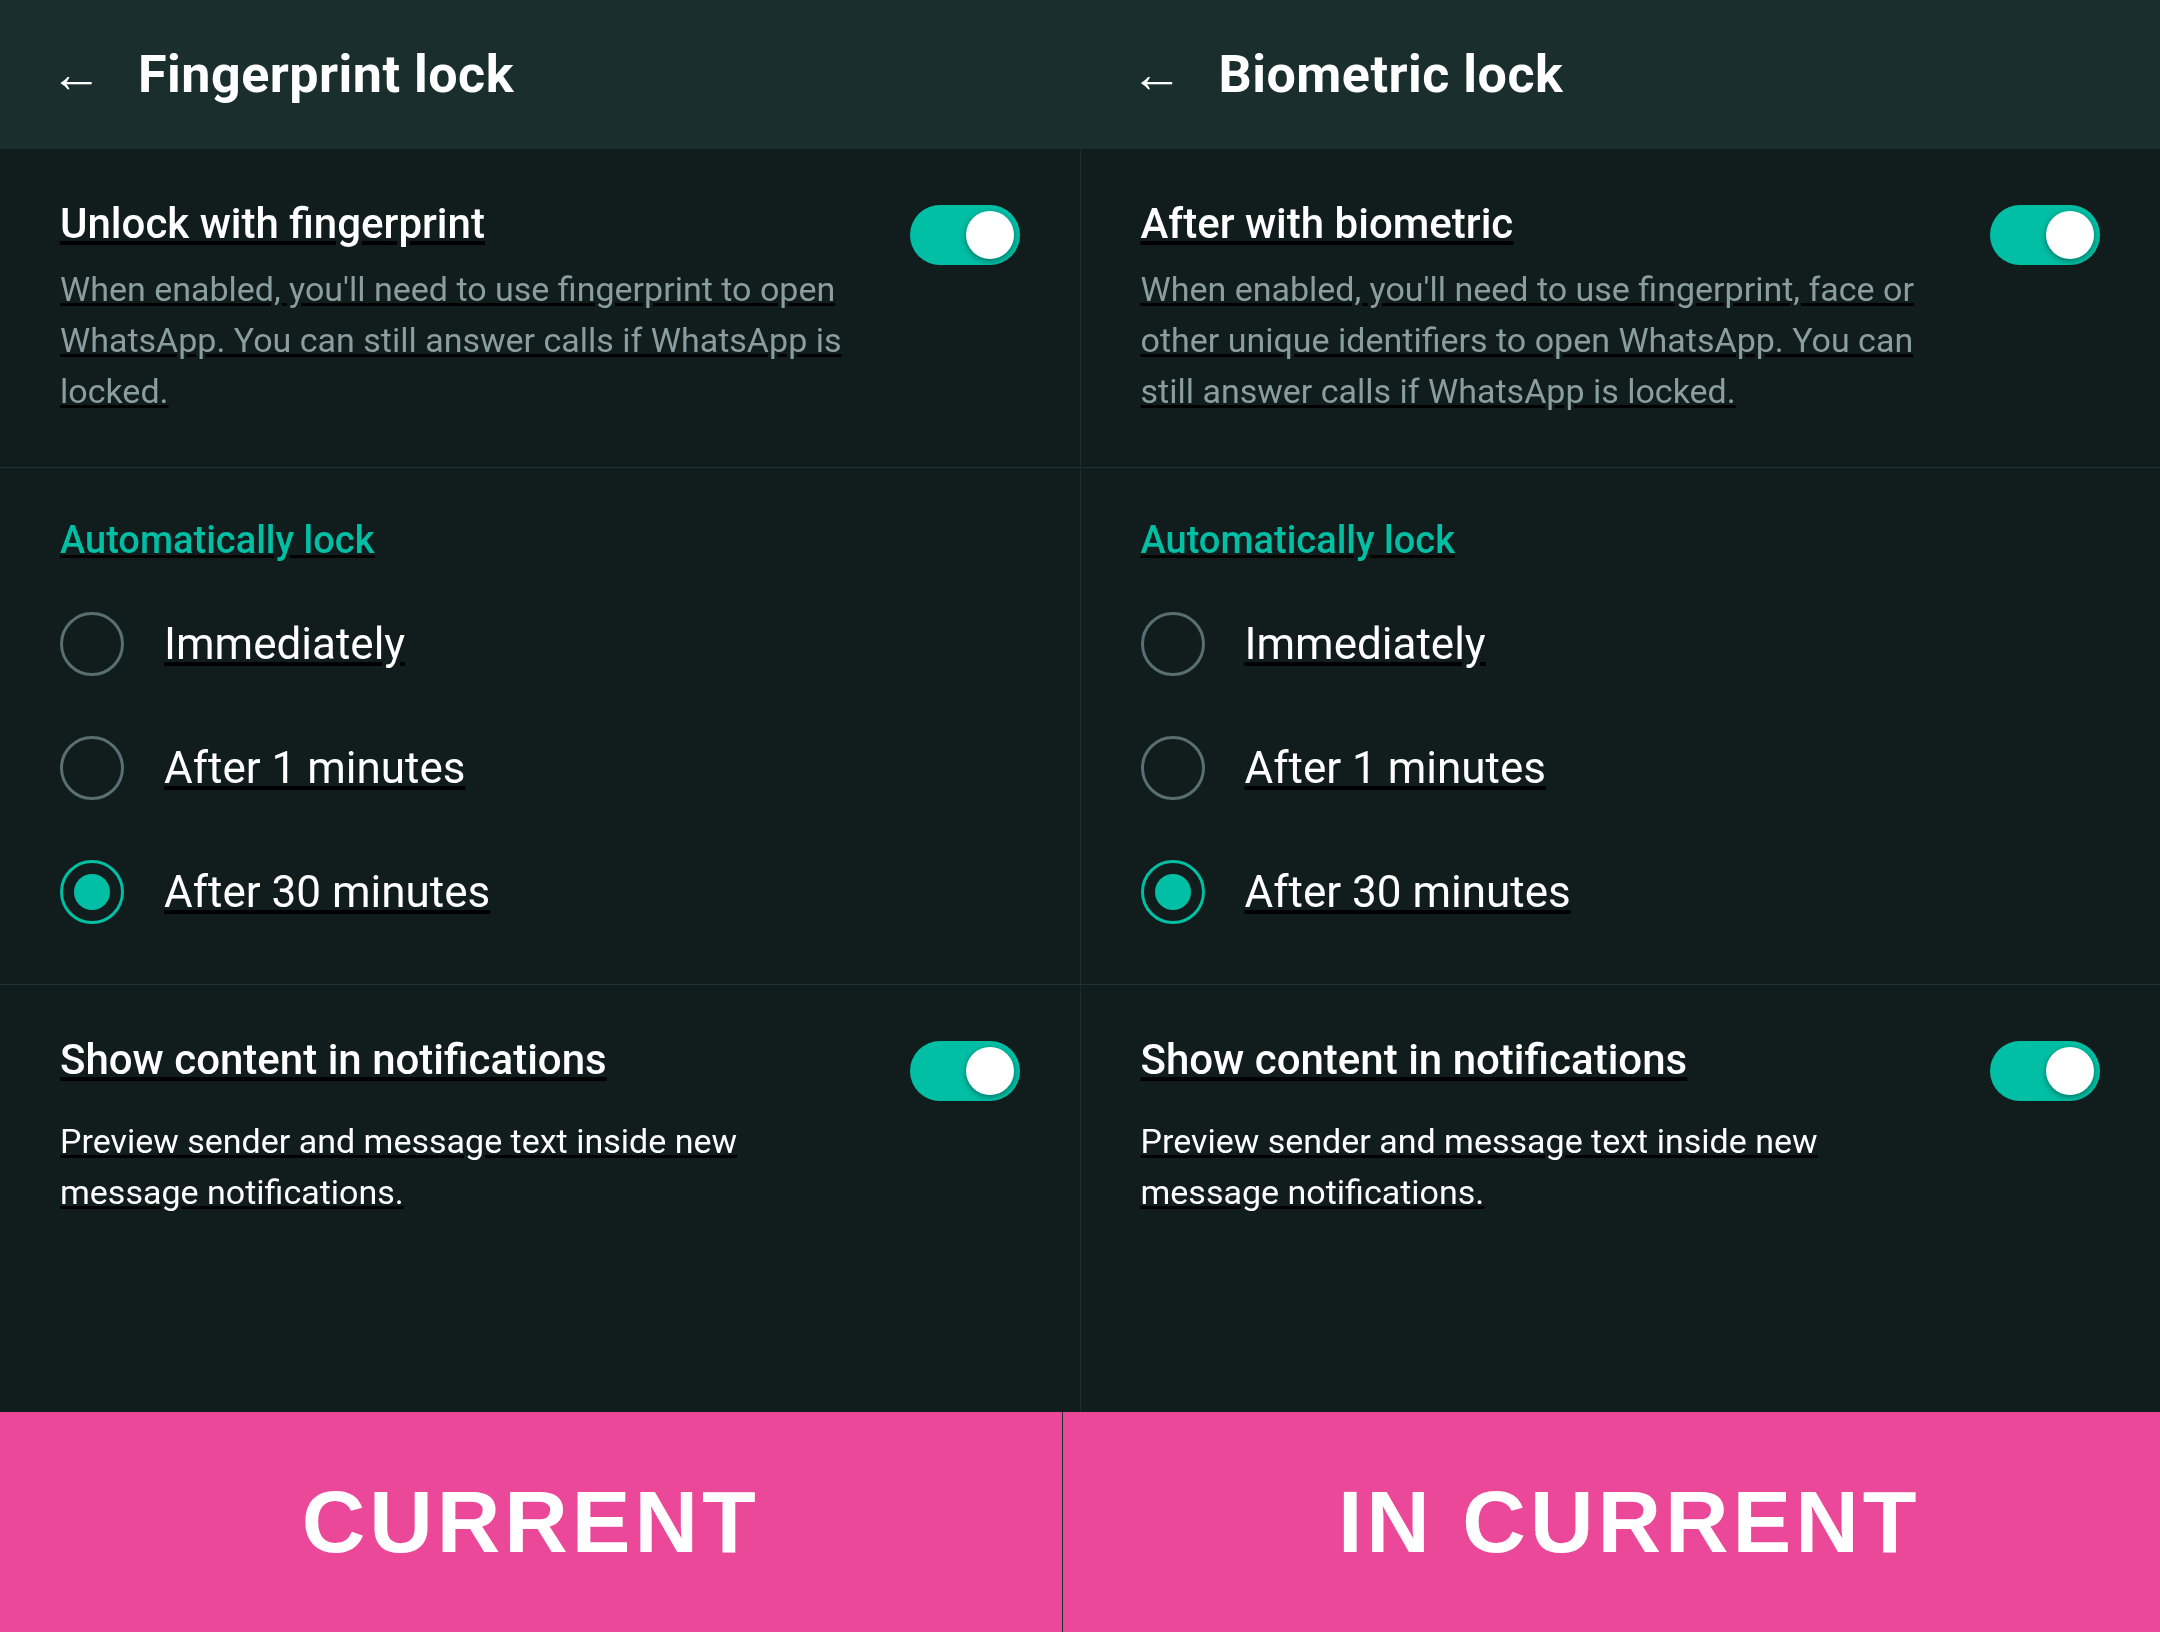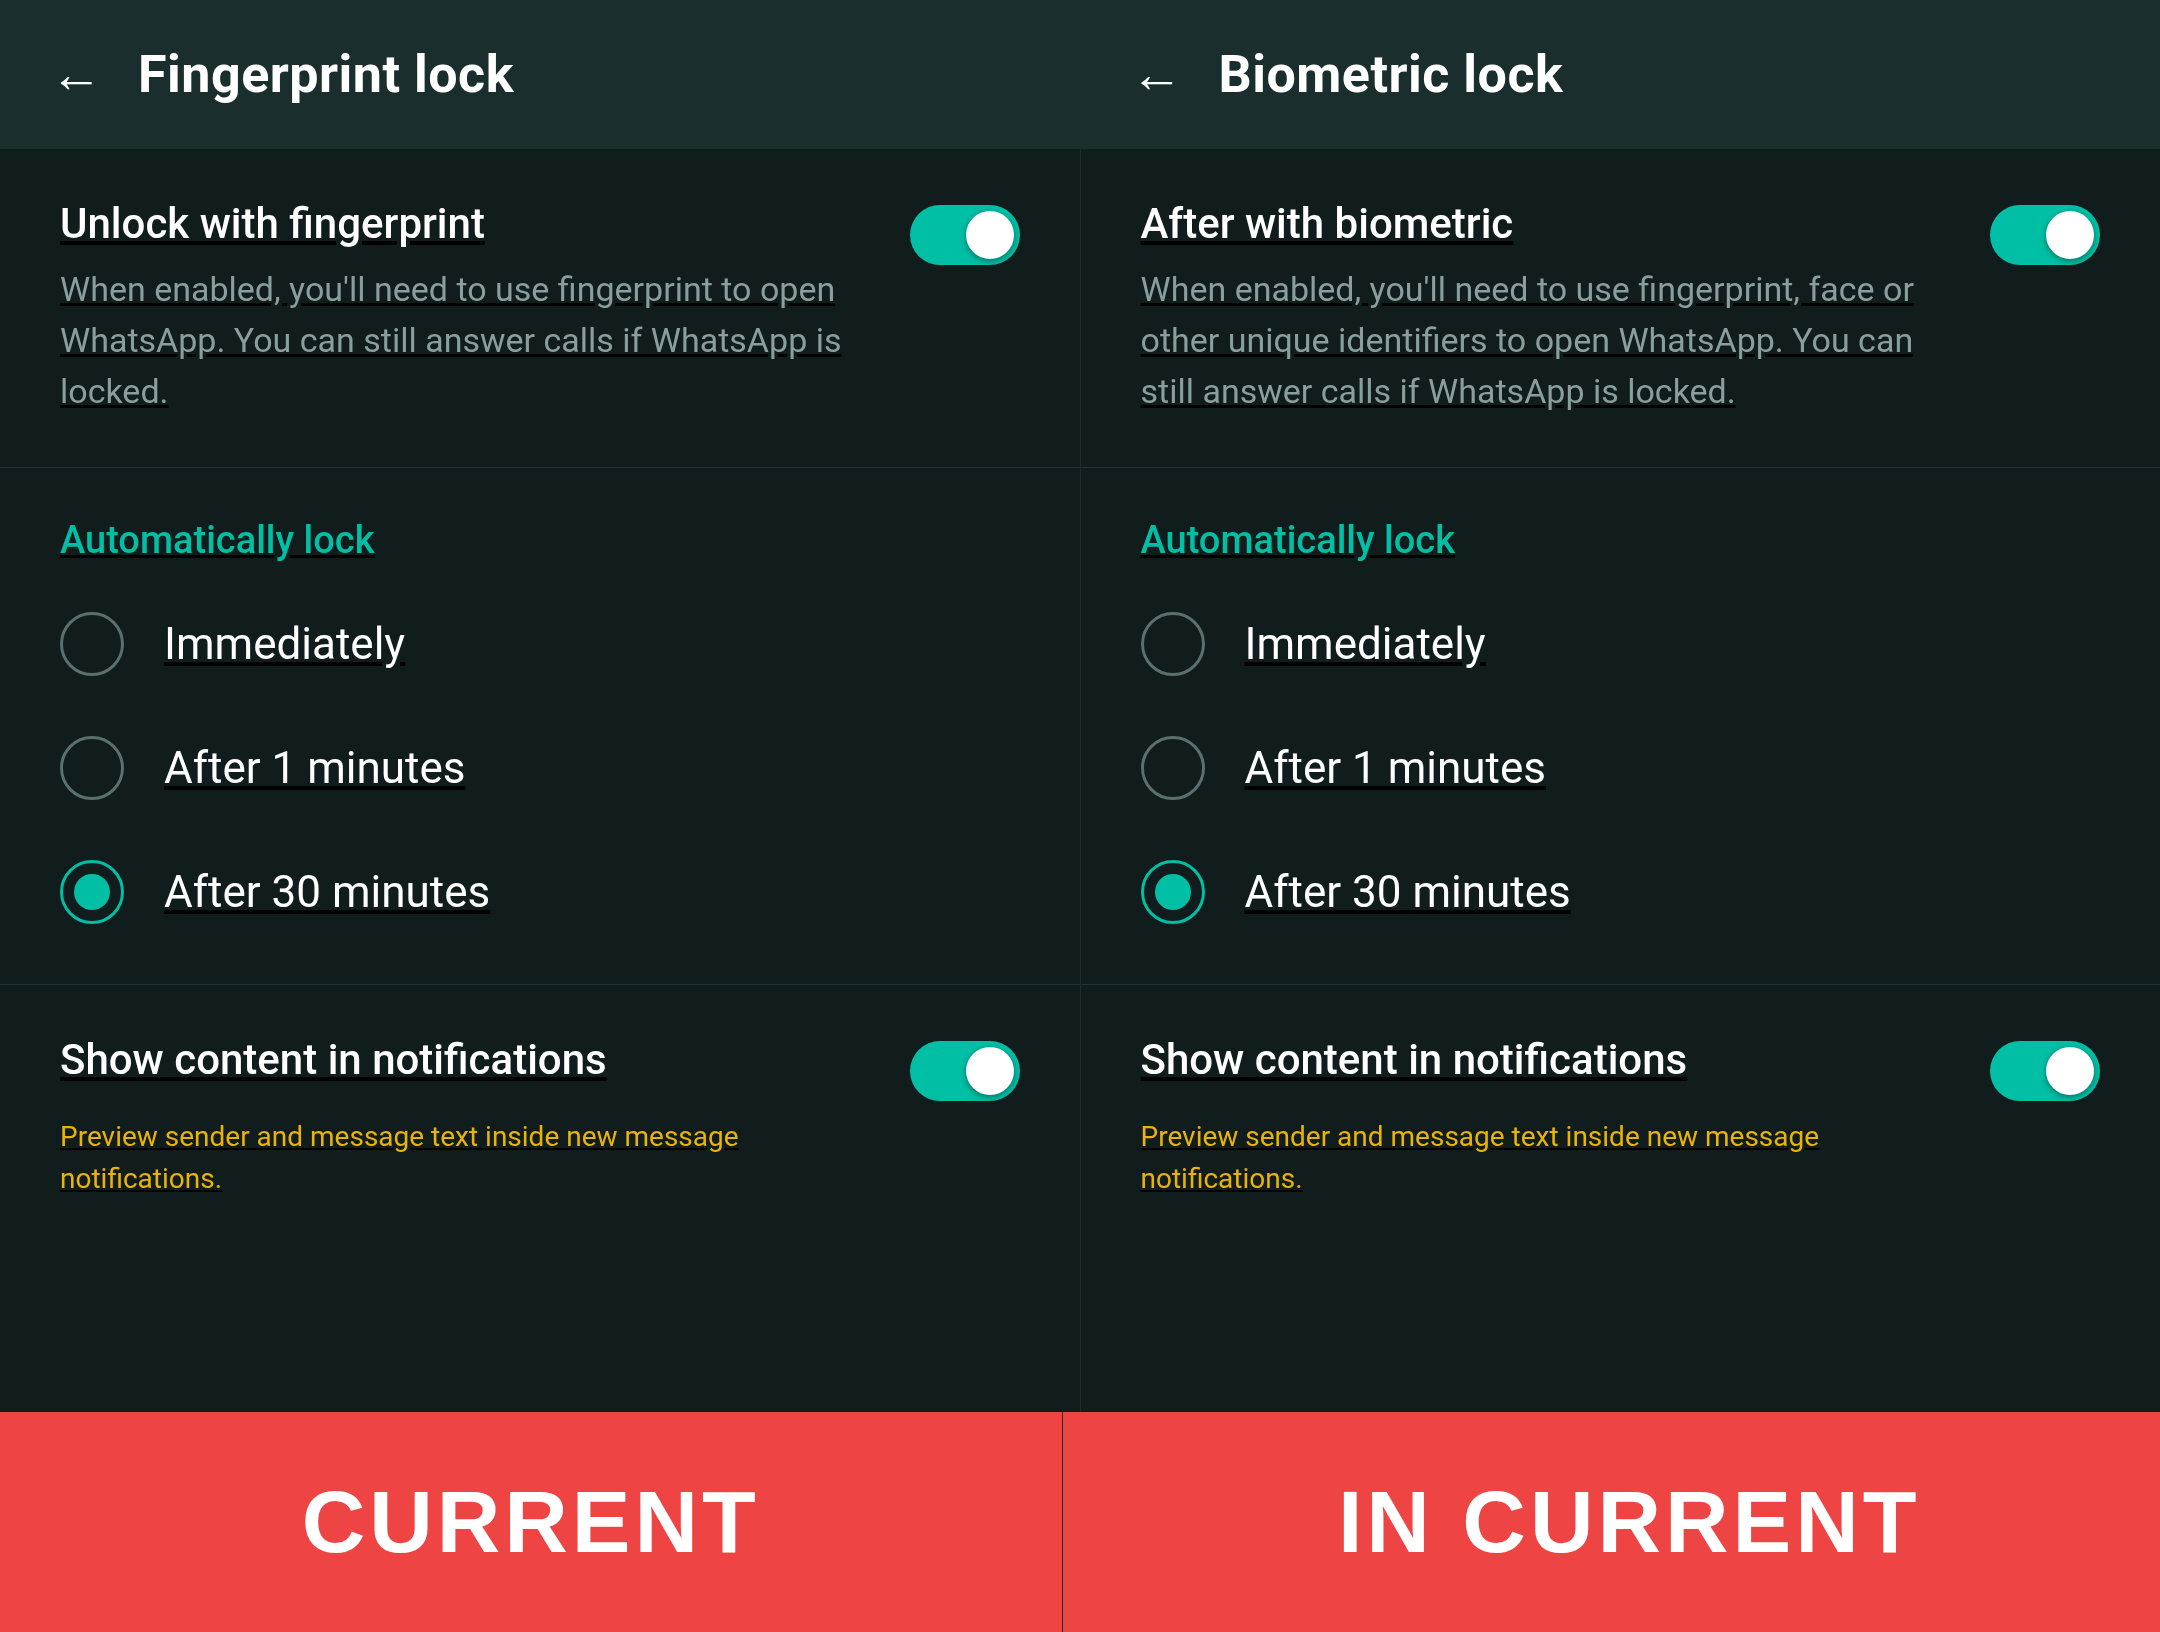--- a/index.html
+++ b/index.html
@@ -184,29 +184,29 @@
     }
 
     .notifications-title {
       color: #ffffff;
       font-size: 42px;
       font-weight: 500;
       margin-bottom: 32px;
     }
 
     .notifications-desc {
-      color: #eab308;
-      font-size: 28px;
+      color: #ffffff;
+      font-size: 34px;
       line-height: 1.5;
     }
 
     .bottom-labels {
       display: flex;
       height: 220px;
-      background-color: #ef4444;
+      background-color: #ec4899;
       gap: 36px;
     }
 
     .bottom-label {
       flex: 1;
       display: flex;
       align-items: center;
       justify-content: center;
       border-right: 1px solid #1a2e2e;
     }

